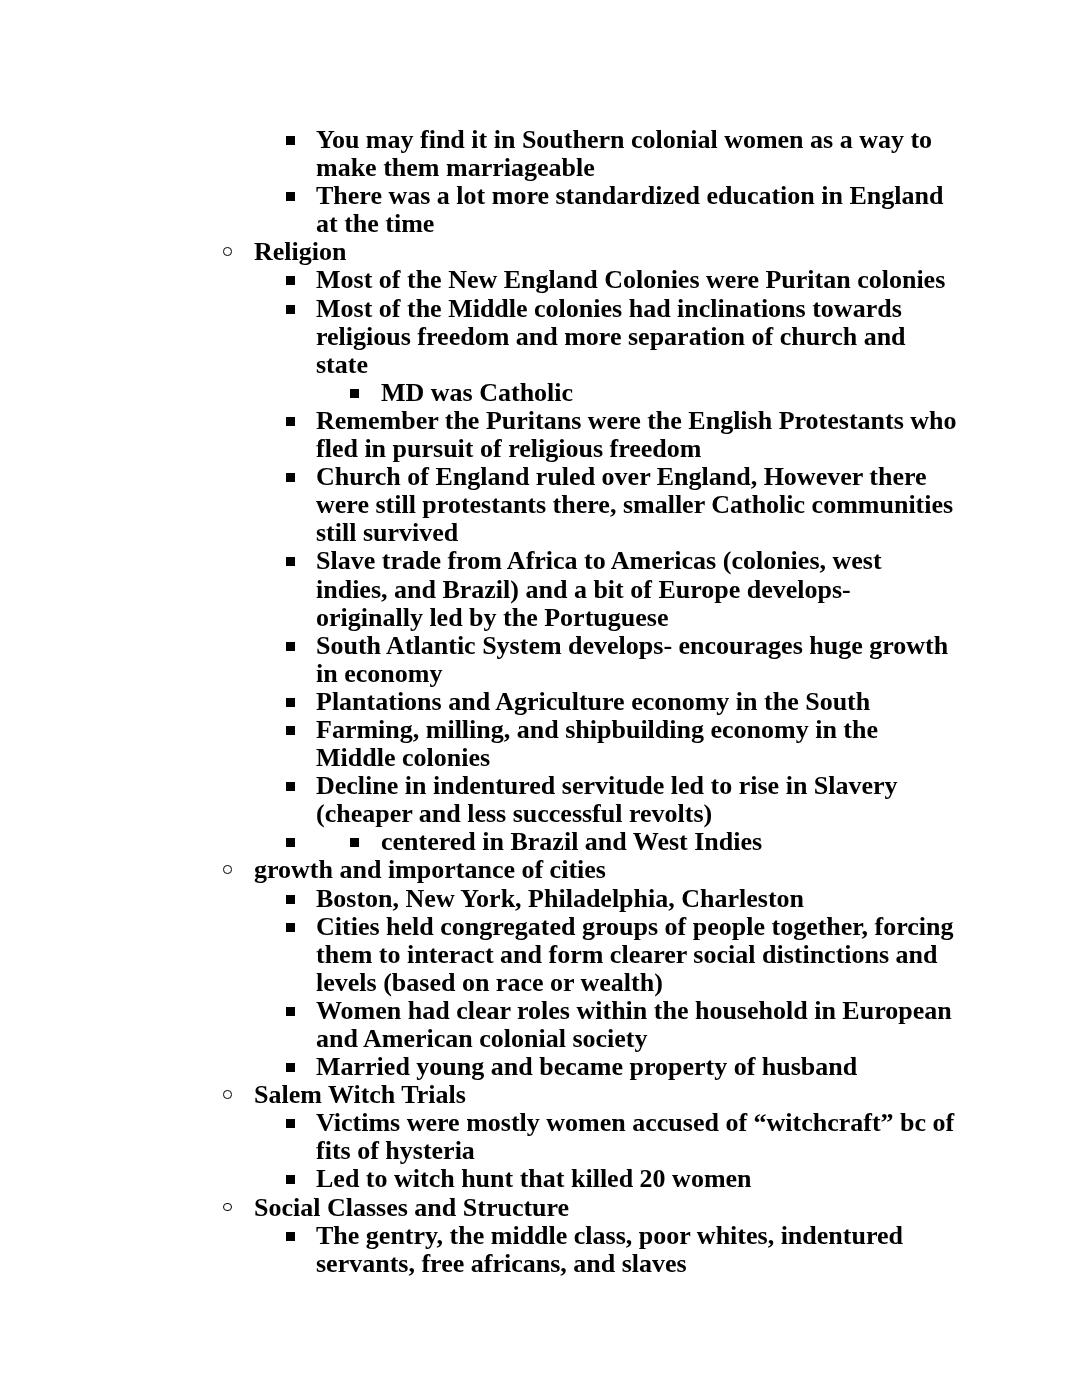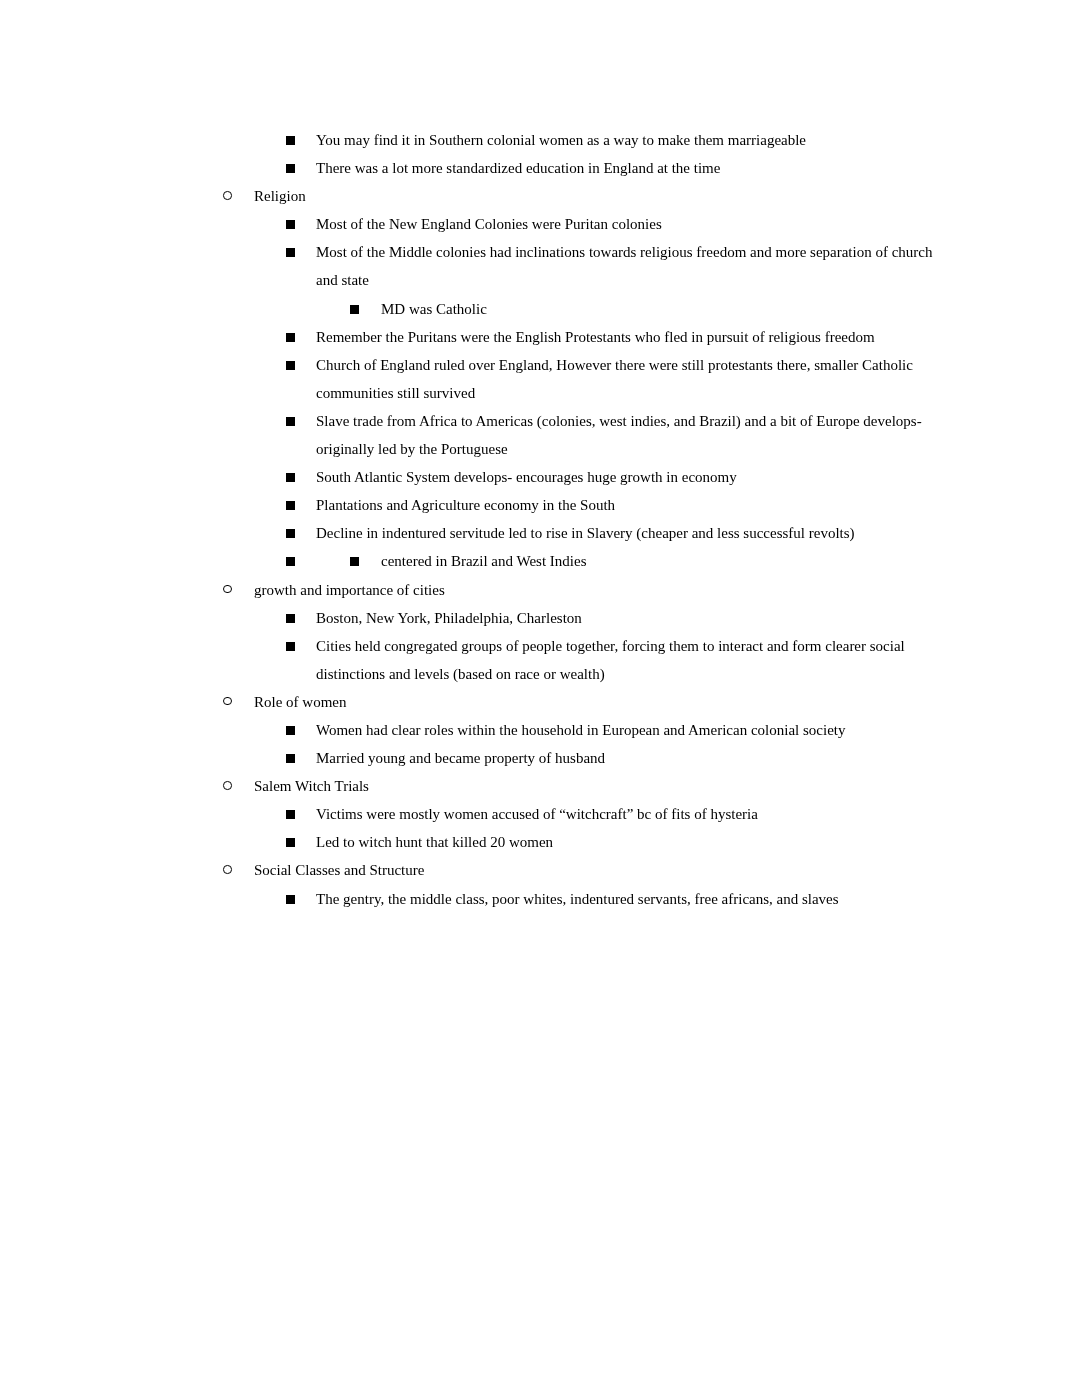--- a/index.html
+++ b/index.html
@@ -7,23 +7,24 @@
     padding: 0;
     background: #ffffff;
   }
   .page {
     position: relative;
     width: 1080px;
     height: 1397px;
     background: #ffffff;
     overflow: hidden;
     font-family: "Liberation Serif", "DejaVu Serif", serif;
-    font-size: 15px;
+    font-size: 26px;
     line-height: 28.1px;
     color: #000000;
+    font-weight: bold;
   }
   .outline {
     position: absolute;
     top: 126px;
     left: 0;
     right: 0;
   }
   .item {
     position: relative;
     word-wrap: break-word;
@@ -116,20 +117,21 @@
     <span class="text">South Atlantic System develops- encourages huge growth in economy</span>
   </div>
 
   <div class="item level-2">
     <span class="bullet square"></span>
     <span class="text">Plantations and Agriculture economy in the South</span>
   </div>
 
   <div class="item level-2">
     <span class="bullet square"></span>
+    <span class="text">Farming, milling, and shipbuilding economy in the Middle colonies</span>
   </div>
 
 
   <div class="item level-2">
     <span class="bullet square"></span>
     <span class="text">Decline in indentured servitude led to rise in Slavery (cheaper and less successful revolts)</span>
   </div>
 
   <div class="item level-2">
     <span class="bullet square"></span>
@@ -148,24 +150,20 @@
   <div class="item level-2">
     <span class="bullet square"></span>
     <span class="text">Boston, New York, Philadelphia, Charleston</span>
   </div>
 
   <div class="item level-2">
     <span class="bullet square"></span>
     <span class="text">Cities held congregated groups of people together, forcing them to interact and form clearer social distinctions and levels (based on race or wealth)</span>
   </div>
 
-  <div class="item level-1">
-    <span class="bullet circle"></span>
-    <span class="text">Role of women</span>
-  </div>
 
   <div class="item level-2">
     <span class="bullet square"></span>
     <span class="text">Women had clear roles within the household in European and American colonial society</span>
   </div>
 
   <div class="item level-2">
     <span class="bullet square"></span>
     <span class="text">Married young and became property of husband</span>
   </div>

